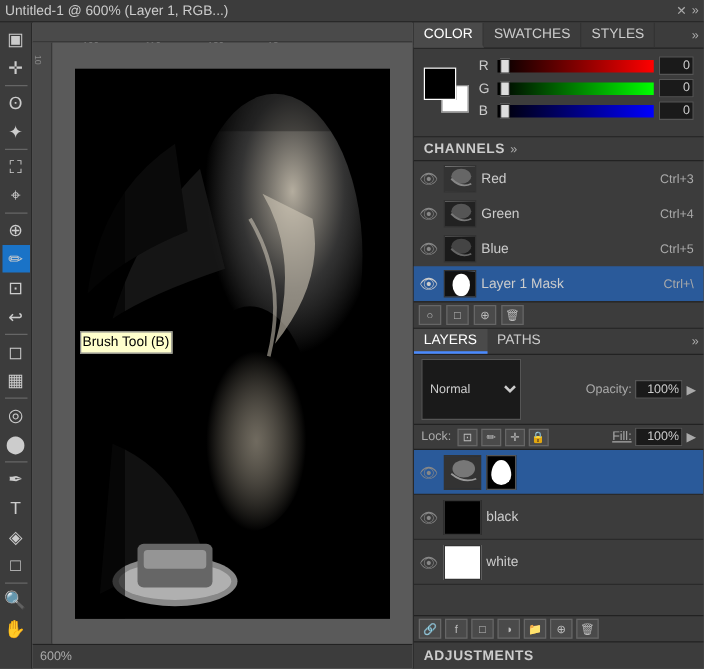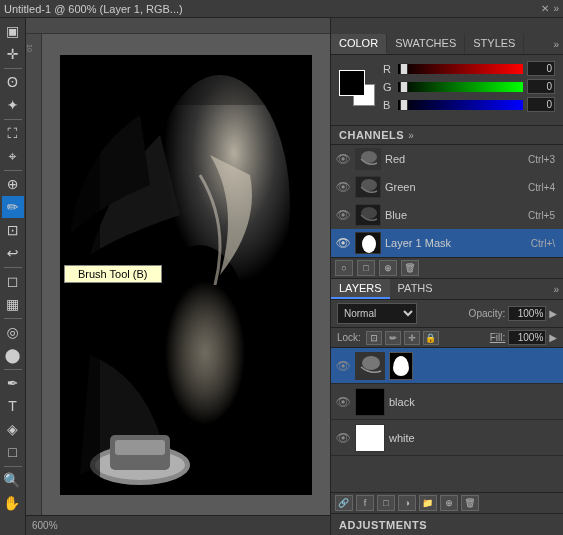--- a/index.html
+++ b/index.html
@@ -22,27 +22,27 @@
     
     .canvas-area { flex: 1; display: flex; flex-direction: column; background: #6a6a6a; overflow: hidden; position: relative; }
     .canvas-ruler-top { height: 16px; background: #4a4a4a; border-bottom: 1px solid #333; display: flex; align-items: flex-end; padding-bottom: 1px; }
     .canvas-with-ruler { display: flex; flex: 1; overflow: hidden; }
     .canvas-ruler-left { width: 16px; background: #4a4a4a; border-right: 1px solid #333; flex-shrink: 0; }
     .canvas-content { flex: 1; background: #5a5a5a; position: relative; overflow: hidden; display: flex; align-items: center; justify-content: center; }
     .canvas-image { width: 252px; height: 440px; background: #000; position: relative; overflow: hidden; }
     .canvas-footer { height: 20px; background: #3c3c3c; border-top: 1px solid #222; display: flex; align-items: center; padding: 0 6px; font-size: 10px; color: #aaa; }
 
     
-    .brush-tooltip { position: absolute; top: 210px; left: 4px; background: #ffffcc; border: 1px solid #888; padding: 2px 13px; font-size: 11px; color: #000; z-index: 100; white-space: nowrap; }
+    .brush-tooltip { position: absolute; top: 210px; left: 4px; background: #ffffcc; border: 1px solid #888; padding: 2px 1px; font-size: 11px; color: #000; z-index: 100; white-space: nowrap; }
 
     
     .right-panels { width: 233px; background: #3c3c3c; display: flex; flex-direction: column; flex-shrink: 0; border-left: 1px solid #222; }
     
     
-    .color-panel { background: #3c3c3c; border-bottom: 1px solid #222; margin-top: 16px; }
+    .color-panel { background: #3c3c3c; border-bottom: 1px solid #222; }
     .panel-tabs { display: flex; background: #3c3c3c; border-bottom: 1px solid #222; }
     .panel-tab { padding: 3px 8px; font-size: 11px; color: #ccc; cursor: pointer; border-right: 1px solid #333; }
     .panel-tab.active { background: #4a4a4a; color: #fff; border-bottom: 2px solid #4a4a4a; }
     .panel-tab-options { margin-left: auto; display: flex; align-items: center; padding-right: 4px; }
     
     .color-content { padding: 6px 8px; }
     .color-swatches-row { display: flex; align-items: center; margin-bottom: 4px; }
     .color-fg-bg { position: relative; width: 36px; height: 36px; margin-right: 8px; flex-shrink: 0; }
     .color-fg { width: 26px; height: 26px; background: #000; border: 1px solid #fff; position: absolute; top: 0; left: 0; }
     .color-bg { width: 22px; height: 22px; background: #fff; border: 1px solid #888; position: absolute; bottom: 0; right: 0; }
@@ -73,21 +73,21 @@
     .channel-shortcut { font-size: 10px; color: #aaa; margin-right: 4px; }
     .channels-footer { display: flex; align-items: center; padding: 2px 4px; background: #3c3c3c; border-top: 1px solid #222; gap: 4px; }
     .ch-footer-btn { width: 18px; height: 16px; background: #4a4a4a; border: 1px solid #666; display: flex; align-items: center; justify-content: center; font-size: 9px; color: #bbb; cursor: pointer; }
 
     
     .layers-panel { flex: 1; display: flex; flex-direction: column; overflow: hidden; }
     .layers-tabs { display: flex; background: #3c3c3c; border-bottom: 1px solid #222; }
     .layers-tab { padding: 3px 8px; font-size: 11px; color: #ccc; cursor: pointer; }
     .layers-tab.active { background: #4a4a4a; border-bottom: 2px solid #4a8aff; color: #fff; }
     .layers-controls { display: flex; align-items: center; padding: 3px 6px; gap: 4px; background: #3c3c3c; border-bottom: 1px solid #222; }
-    .blend-select { background: #1a1a1a; border: 1px solid #555; color: #ccc; font-size: 10px; padding: 3px 2px; width: 80px; }
+    .blend-select { background: #1a1a1a; border: 1px solid #555; color: #ccc; font-size: 10px; padding: 17px 2px; width: 80px; }
     .opacity-row { display: flex; align-items: center; gap: 3px; margin-left: auto; }
     .opacity-label { font-size: 10px; color: #aaa; }
     .opacity-input { width: 38px; background: #1a1a1a; border: 1px solid #555; color: #ccc; font-size: 10px; padding: 1px 2px; text-align: right; }
     .lock-row { display: flex; align-items: center; padding: 2px 6px; background: #3c3c3c; border-bottom: 1px solid #222; gap: 3px; }
     .lock-label { font-size: 10px; color: #aaa; margin-right: 2px; }
     .lock-icon { width: 16px; height: 14px; background: #4a4a4a; border: 1px solid #666; display: flex; align-items: center; justify-content: center; font-size: 9px; color: #bbb; cursor: pointer; }
     .fill-row { margin-left: auto; display: flex; align-items: center; gap: 3px; }
     .fill-label { font-size: 10px; color: #aaa; text-decoration: underline; }
     .fill-input { width: 38px; background: #1a1a1a; border: 1px solid #555; color: #ccc; font-size: 10px; padding: 1px 2px; text-align: right; }
 

